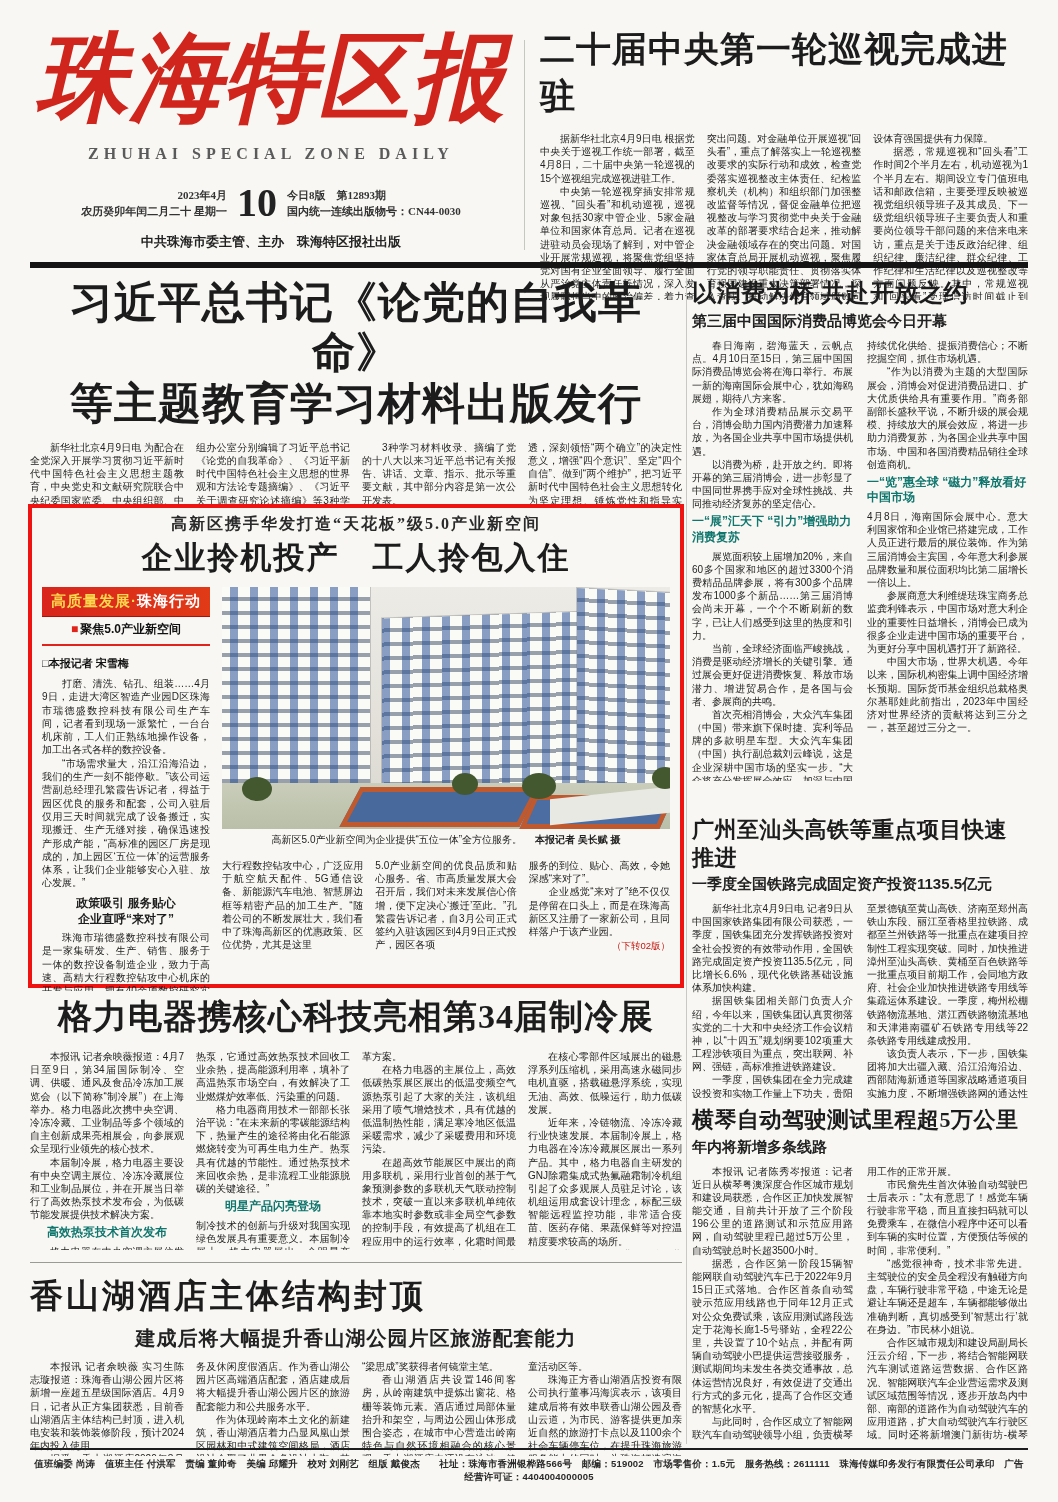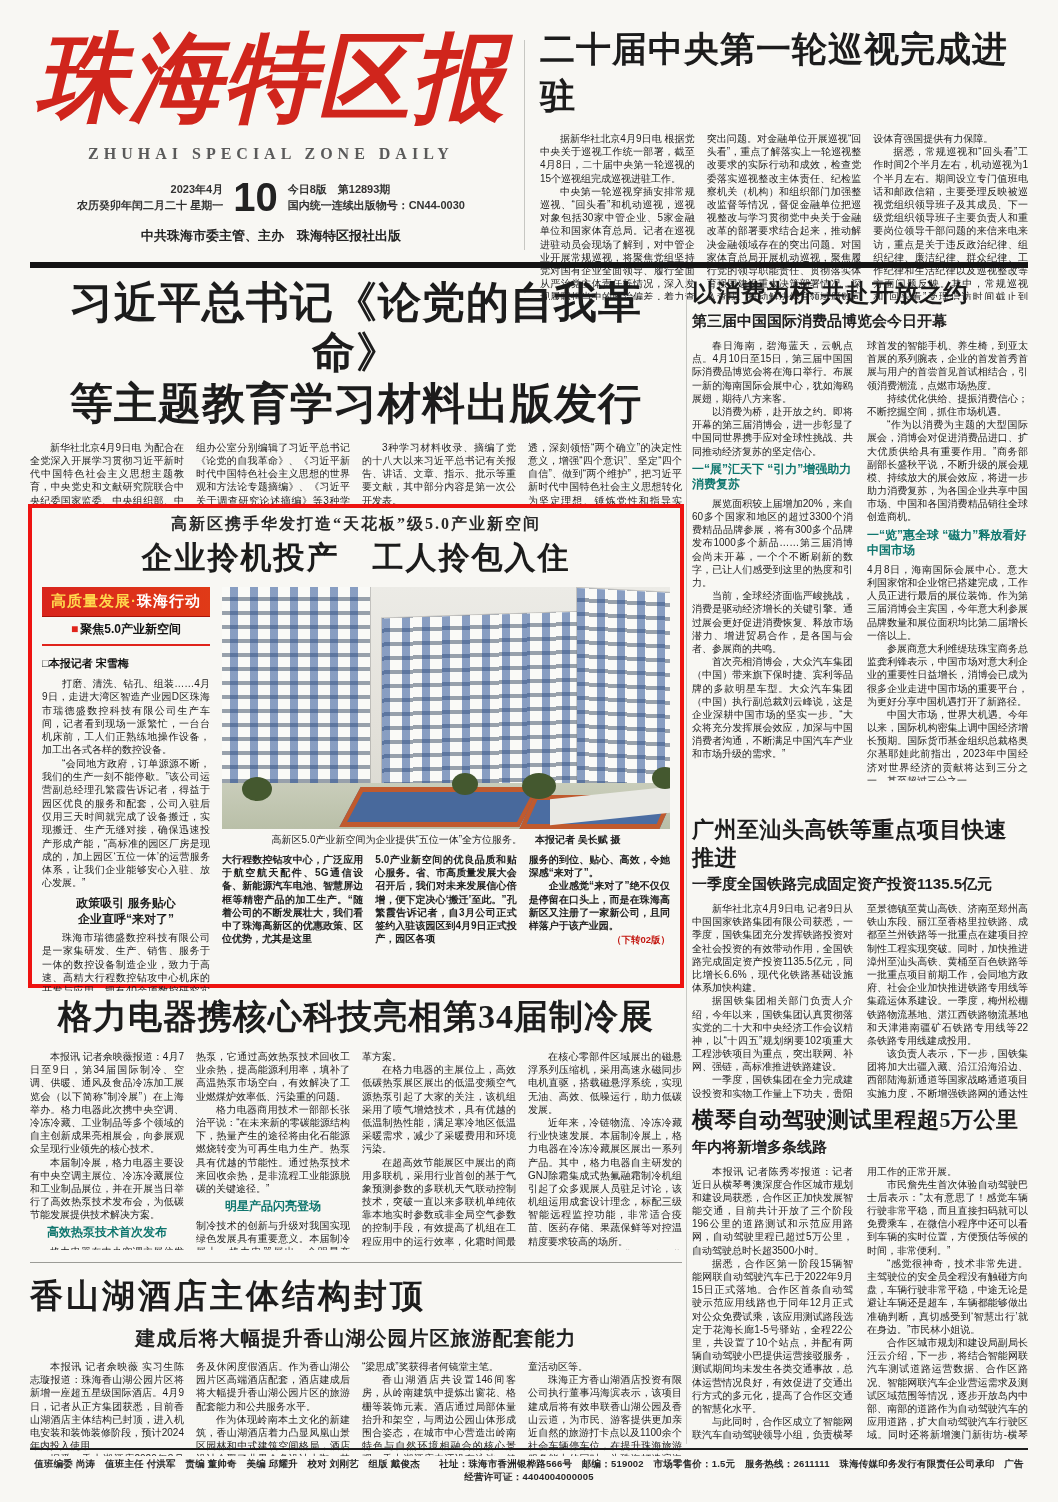--- a/index.html
+++ b/index.html
@@ -13,21 +13,21 @@
 
   
   .masthead { position:absolute; left:30px; top:14px; width:482px; height:244px; text-align:center; }
   .mast-title {
     font-family:"DejaVu Serif","Liberation Serif",serif;
     font-size:92px; line-height:1.25; font-weight:900; color:#d0251c;
     font-style:italic; letter-spacing:2px; white-space:nowrap;
     transform:scaleY(1.05); margin-top:6px;
   }
   .mast-eng { font-family:"Liberation Serif",serif; font-size:16px; font-weight:700; letter-spacing:5px; color:#5a5a5a; margin-top:10px; }
-  .mast-dates { display:flex; justify-content:center; align-items:center; gap:10px; margin-top:14px; }
+  .mast-dates { display:flex; justify-content:center; align-items:center; gap:10px; margin-top:20px;font-family:Liberation Serif, serif; }
   .mast-dates .dleft { text-align:right; font-size:11px; line-height:1.5; color:#333; font-weight:600; }
   .mast-dates .dnum { font-size:40px; font-weight:700; color:#222; line-height:1; }
   .mast-dates .dright { text-align:left; font-size:11px; line-height:1.5; color:#333; font-weight:600; }
   .mast-pub { margin-top:10px; font-size:13px; font-weight:800; color:#222; }
   .mast-divider { position:absolute; left:524px; top:40px; width:1px; height:210px; background:#c7c7c2; }
 
   
   .top-article { position:absolute; left:540px; top:26px; width:488px; height:232px; }
   .top-article h1 { margin:0 0 12px; font-size:35px; font-weight:900; letter-spacing:1px; }
   .black-rule { position:absolute; left:30px; top:262px; width:998px; height:6px; background:#141414; }
@@ -62,21 +62,21 @@
   .badge { background:linear-gradient(90deg,#d9251c,#e03a17); padding:5px 4px; text-align:center; font-size:15px; font-weight:900; letter-spacing:1px; box-shadow:0 1px 0 #a91208; }
   .badge .b1 { color:#ffd94d; } .badge .b2 { color:#ffffff; }
   .sub-badge { border-bottom:2px solid #e0241b; padding:5px 0 6px; text-align:center; font-size:12px; font-weight:800; color:#111; }
   .sub-badge .sq { color:#e0241b; margin-right:2px; }
   .byline { margin:10px 0 6px; font-size:11px; font-weight:700; color:#111; }
   .feat-rail p { margin:0; font-size:10px; line-height:1.33; text-align:justify; text-indent:2em; }
   .rail-sub { margin:5px 0 4px; text-align:center; font-weight:800; font-size:12px; line-height:1.35; }
   .feat-right { flex:1; display:flex; flex-direction:column; overflow:hidden; }
   .caption-row { margin-top:4px; text-align:center; font-size:10px; color:#222; }
   .caption-row .credit { font-weight:800; margin-left:10px; }
-  .feat-bottom { margin-top:6px; height:104px;font-weight:bold; }
+  .feat-bottom { margin-top:12px; height:104px; }
 
   
   .photo { position:relative; width:100%; height:242px; background:linear-gradient(#ecebe6 0%,#e3e1da 55%,#d9d8d0 100%); overflow:hidden; flex:none; }
   .hill { position:absolute; right:-40px; top:96px; width:260px; height:140px; background:#6e7f5a; border-radius:50% 50% 0 0; }
   .hill2 { position:absolute; right:120px; top:120px; width:160px; height:90px; background:#7a8a64; border-radius:50% 50% 0 0; }
   .bldg {
     position:absolute;
     background:
       repeating-linear-gradient(90deg, rgba(43,82,150,.55) 0 8px, rgba(255,255,255,0) 8px 20px),
       repeating-linear-gradient(180deg, #fafaf7 0 10px, #98a1ab 10px 14px);
@@ -192,21 +192,21 @@
         <div class="feat-rail">
           <div class="badge">
             <span class="b1">高质量发展·</span><span class="b2">珠海行动</span>
           </div>
           <div class="sub-badge">
             <span class="sq">■</span><span>聚焦5.0产业新空间</span>
           </div>
           <div class="byline">□本报记者 宋雪梅</div>
           <div>
               <p>打磨、清洗、钻孔、组装……4月9日，走进大湾区智造产业园D区珠海市瑞德盛数控科技有限公司生产车间，记者看到现场一派繁忙，一台台机床前，工人们正熟练地操作设备，加工出各式各样的数控设备。</p>
-              <p>“会同地方政府，订单源源不断，我们的生产一刻不能停歇。”该公司运营副总经理孔繁霞告诉记者，得益于园区优良的服务和配套，公司入驻后仅用三天时间就完成了设备搬迁，实现搬迁、生产无缝对接，确保迅速投产形成产能，“高标准的园区厂房是现成的，加上园区‘五位一体’的运营服务体系，让我们企业能够安心入驻、放心发展。”</p>
+              <p>“市场需求量大，沿江沿海沿边，我们的生产一刻不能停歇。”该公司运营副总经理孔繁霞告诉记者，得益于园区优良的服务和配套，公司入驻后仅用三天时间就完成了设备搬迁，实现搬迁、生产无缝对接，确保迅速投产形成产能，“高标准的园区厂房是现成的，加上园区‘五位一体’的运营服务体系，让我们企业能够安心入驻、放心发展。”</p>
             </div>
           <div class="rail-sub">
             <div>政策吸引 服务贴心</div>
             <div>企业直呼“来对了”</div>
           </div>
           <div>
               <p>珠海市瑞德盛数控科技有限公司是一家集研发、生产、销售、服务于一体的数控设备制造企业，致力于高速、高精大行程数控钻攻中心机床的开发与应用。拥有40余项数控研究实用新型专利及发明专利，是广东省重点扶持的创新型国家高新技术企业。</p>
             </div>
         </div>
         <div class="feat-right">
@@ -312,32 +312,32 @@
 
   <div class="main-right">
 
     <div class="r-art consumption">
       <h2 class="serif">以消费为桥 共赴开放之约</h2>
       <h3>第三届中国国际消费品博览会今日开幕</h3>
       <div class="cols">
         <div class="col">
           <div>
               <p>春日海南，碧海蓝天，云帆点点。4月10日至15日，第三届中国国际消费品博览会将在海口举行。布展一新的海南国际会展中心，犹如海鸥展翅，期待八方来客。</p>
+              <p>作为全球消费精品展示交易平台，消博会助力国内消费潜力加速释放，为各国企业共享中国市场提供机遇。</p>
               <p>以消费为桥，赴开放之约。即将开幕的第三届消博会，进一步彰显了中国同世界携手应对全球性挑战、共同推动经济复苏的坚定信心。</p>
             </div>
           <h4 class="colsub">一“展”汇天下 “引力”增强助力消费复苏</h4>
           <div>
               <p>展览面积较上届增加20%，来自60多个国家和地区的超过3300个消费精品品牌参展，将有300多个品牌发布1000多个新品……第三届消博会尚未开幕，一个个不断刷新的数字，已让人们感受到这里的热度和引力。</p>
               <p>当前，全球经济面临严峻挑战，消费是驱动经济增长的关键引擎。通过展会更好促进消费恢复、释放市场潜力、增进贸易合作，是各国与会者、参展商的共鸣。</p>
               <p>首次亮相消博会，大众汽车集团（中国）带来旗下保时捷、宾利等品牌的多款明星车型。大众汽车集团（中国）执行副总裁刘云峰说，这是企业深耕中国市场的坚实一步。“大众将充分发挥展会效应，加深与中国消费者沟通，不断满足中国汽车产业和市场升级的需求。”</p>
             </div>
         </div>
         <div class="col cont">
           <div class="cont">
-              <p>球首发的智能手机、养生椅，到亚太首展的系列腕表，企业的首发首秀首展与用户的首尝首见首试相结合，引领消费潮流，点燃市场热度。</p>
               <p>持续优化供给、提振消费信心；不断挖掘空间，抓住市场机遇。</p>
               <p>“作为以消费为主题的大型国际展会，消博会对促进消费品进口、扩大优质供给具有重要作用。”商务部副部长盛秋平说，不断升级的展会规模、持续放大的展会效应，将进一步助力消费复苏，为各国企业共享中国市场、中国和各国消费精品销往全球创造商机。</p>
             </div>
           <h4 class="colsub">一“览”惠全球 “磁力”释放看好中国市场</h4>
           <div>
               <p>4月8日，海南国际会展中心。意大利国家馆和企业馆已搭建完成，工作人员正进行最后的展位装饰。作为第三届消博会主宾国，今年意大利参展品牌数量和展位面积均比第二届增长一倍以上。</p>
               <p>参展商意大利维缇珐珠宝商务总监龚利锋表示，中国市场对意大利企业的重要性日益增长，消博会已成为很多企业走进中国市场的重要平台，为更好分享中国机遇打开了新路径。</p>
               <p>中国大市场，世界大机遇。今年以来，国际机构密集上调中国经济增长预期。国际货币基金组织总裁格奥尔基耶娃此前指出，2023年中国经济对世界经济的贡献将达到三分之一，甚至超过三分之一。</p>
             </div>
 

